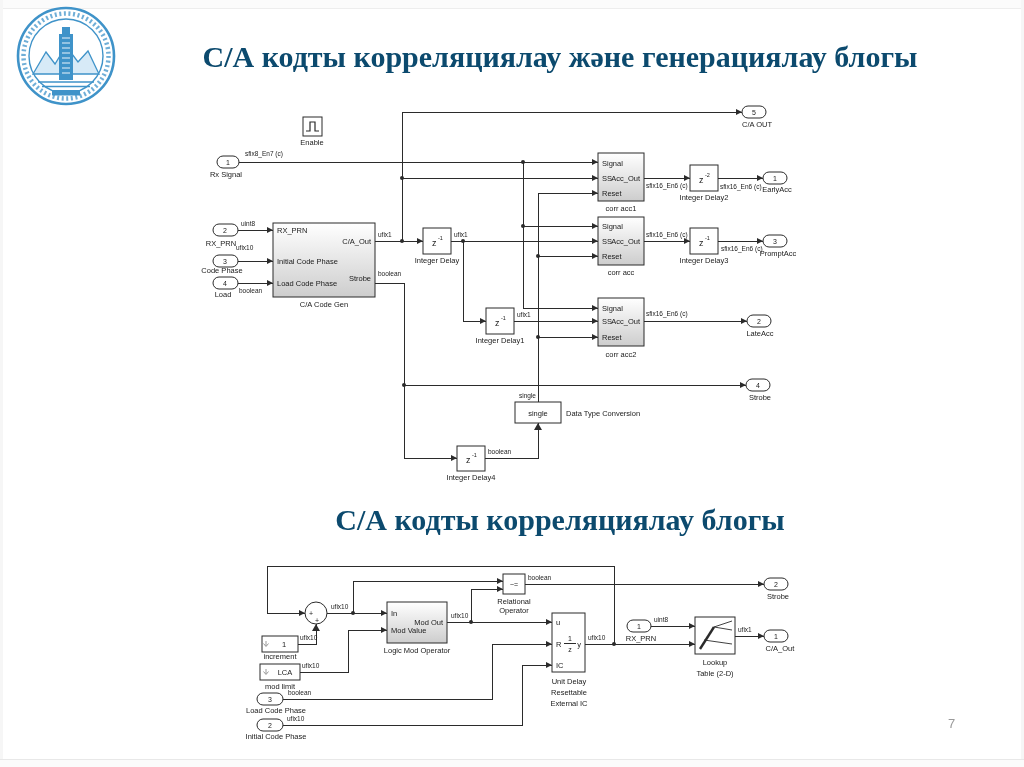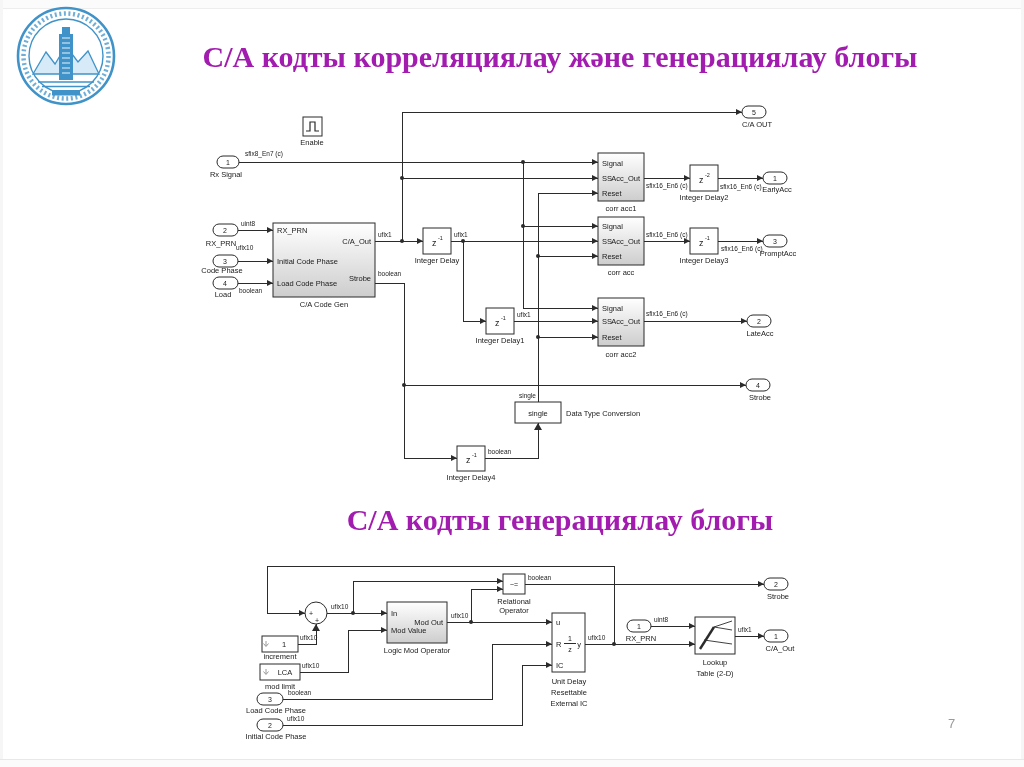--- a/index.html
+++ b/index.html
@@ -3,21 +3,21 @@
 <meta charset="utf-8">
 <style>
   html,body{margin:0;padding:0;background:#fff;}
   #slide{position:relative;width:1024px;height:767px;background:#ffffff;overflow:hidden;
          font-family:"Liberation Sans",sans-serif;}
   .edge-top{position:absolute;left:0;top:0;width:1024px;height:8px;background:#fbfbfb;border-bottom:1px solid #ededed;}
   .edge-bottom{position:absolute;left:0;top:759px;width:1024px;height:8px;background:#fbfbfb;border-top:1px solid #e8e8e8;}
   .edge-left{position:absolute;left:0;top:0;width:3px;height:767px;background:#f6f6f6;}
   .edge-right{position:absolute;right:0;top:0;width:3px;height:767px;background:#f6f6f6;}
   .title{position:absolute;left:120px;width:880px;text-align:center;
-         font-family:"Liberation Serif",serif;font-weight:700;color:#a21caf;font-size:30px;}
+         font-family:"Liberation Serif",serif;font-weight:700;color:#0c4a6e;font-size:30px;}
   #title1{top:40px;}
   #title2{top:503px;}
   .pagenum{position:absolute;left:948px;top:716px;font-size:13px;color:#9a9a9a;}
   svg text{font-family:"Liberation Sans",sans-serif;fill:#1a1a1a;font-size:7.5px;}
   .t65{font-size:6.5px;}
   .ts{font-size:7px;}
   .sup{font-size:5.5px;}
   .tm{text-anchor:middle;}
   .te{text-anchor:end;}
   .blk{fill:#ffffff;stroke:#2b2b2b;stroke-width:1;}
@@ -41,21 +41,21 @@
     <circle class="lg" cx="58" cy="52" r="37" stroke-width="1.4"></circle>
     <path d="M25,70 L38,48 L47,60 L58,42 L70,58 L80,47 L91,70 Z" fill="#d7eaf7" stroke="#3f93c9" stroke-width="1.3"></path>
     <rect x="51" y="30" width="14" height="46" fill="#3f93c9"></rect>
     <rect x="54" y="23" width="8" height="7" fill="#3f93c9"></rect>
     <path d="M54,34 h8 M54,39 h8 M54,44 h8 M54,49 h8 M54,54 h8 M54,59 h8 M54,64 h8 M54,69 h8" stroke="#eaf4fb" stroke-width="1.2"></path>
     <path class="lg" d="M30,78 H86 M34,82.5 H82" stroke-width="1.6"></path>
     <rect x="44" y="86" width="28" height="5.5" fill="#3f93c9"></rect>
   </svg>
 
   <div id="title1" class="title">С/А кодты корреляциялау және генерациялау блогы</div>
-  <div id="title2" class="title">С/А кодты генерациялау блогы</div>
+  <div id="title2" class="title">С/А кодты корреляциялау блогы</div>
   <div class="pagenum">7</div>
 
   <svg style="position:absolute;left:0;top:0" width="1024" height="767" viewBox="0 0 1024 767">
     <defs>
       <linearGradient id="gsub" x1="0" y1="0" x2="0" y2="1">
         <stop offset="0" stop-color="#ffffff"></stop>
         <stop offset="1" stop-color="#cdcdcd"></stop>
       </linearGradient>
     </defs>
 

